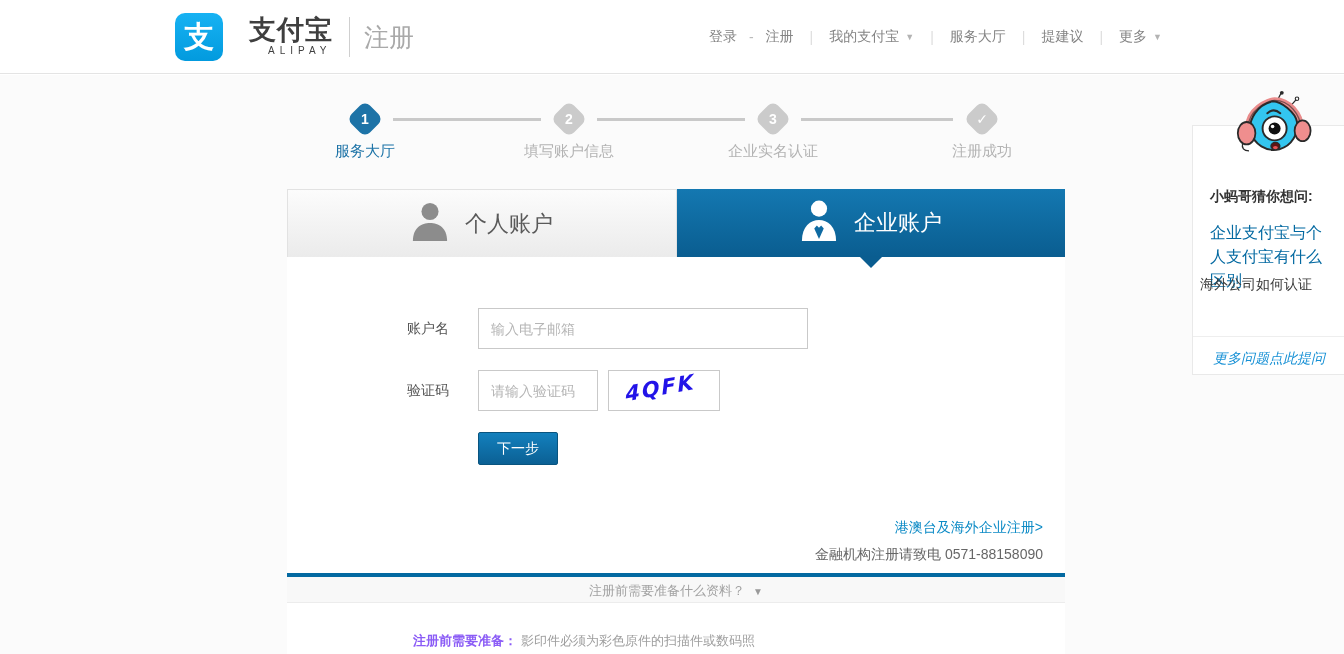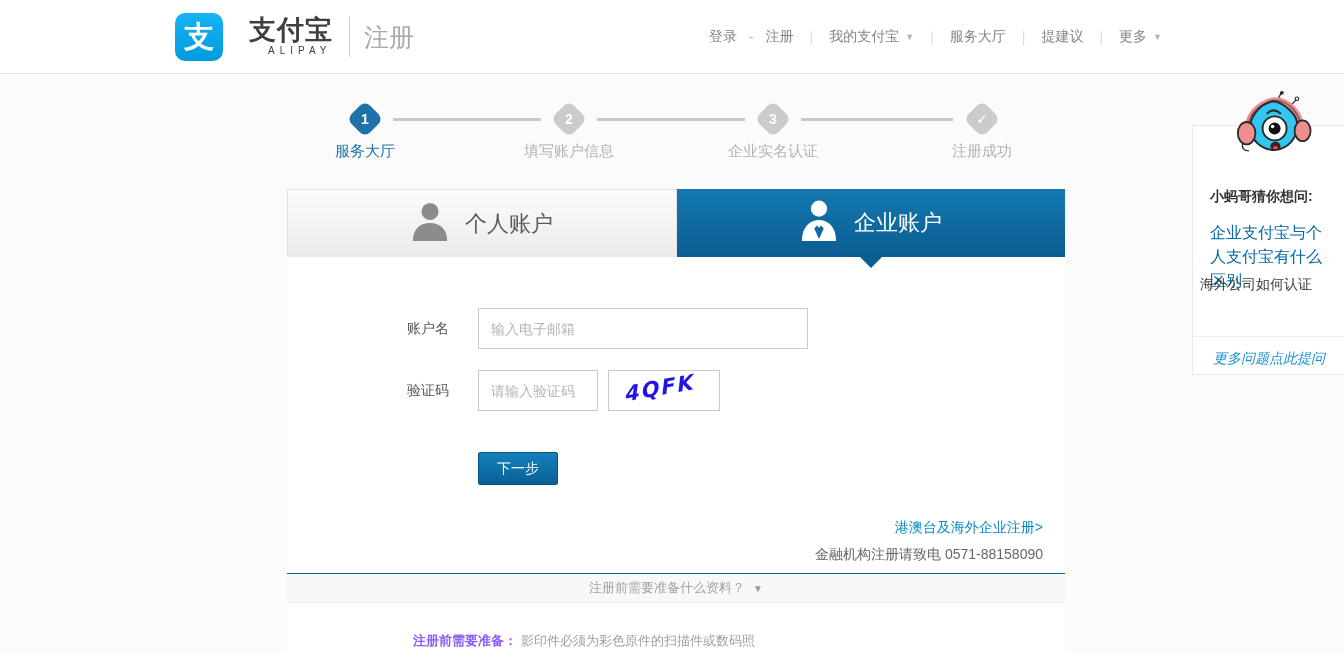--- a/index.html
+++ b/index.html
@@ -61,27 +61,27 @@
   .text-input { position:absolute; left:191px; height:41px; border:1px solid #c9c9c9;
     font-size:14px; color:#333; padding:0 12px; background:#fff; outline:none; }
   .text-input::placeholder { color:#b5b5b5; }
   .captcha-box { position:absolute; left:321px; width:112px; height:41px;
     border:1px solid #c9c9c9; background:#fff; overflow:hidden; cursor:pointer; }
   .captcha-text { position:absolute; left:16px; top:5px; font-size:21px; font-weight:bold;
     font-style:italic; color:#2213e8; letter-spacing:2px;
     transform:rotate(-10deg) skewX(-6deg); font-family:"DejaVu Sans",sans-serif; }
   .next-btn { position:absolute; left:191px; top:243px; width:80px; height:33px;
     background:linear-gradient(180deg,#1380bd,#0b6094); border:1px solid #09547f; border-radius:2px;
-    color:#fff; font-size:14px; cursor:pointer;margin-top:20px; }
+    color:#fff; font-size:14px; cursor:pointer; }
   .overseas-link { position:absolute; right:22px; top:330px; font-size:14px; color:#0d8bc6;
     text-decoration:none; cursor:pointer; }
   .finance-note { position:absolute; right:22px; top:357px; font-size:14px; color:#666; }
 
   .accordion { position:absolute; left:0; top:384px; width:778px; height:30px; background:#f8f8f8;
-    border-top:1px solid #0369a1; border-bottom:1px solid #ececec; text-align:center;
+    border-top:4px solid #0369a1; border-bottom:1px solid #ececec; text-align:center;
     font-size:13px; color:#a2a2a2; line-height:28px; cursor:pointer; }
   .accordion .acc-caret { display:inline-block; margin-left:8px; color:#9a9a9a; font-size:10px; }
   .prepare-note { position:absolute; left:126px; top:443px; font-size:13px; color:#9e9e9e; }
   .prepare-note .b { color:#8b5cf6; font-weight:bold; margin-right:4px; }
 
   
   .help-card { position:absolute; left:1192px; top:50px; width:152px; height:250px; background:#fff;
     border:1px solid #e9e9e9; border-right:none; }
   .help-title { position:absolute; left:17px; top:62px; font-size:14px; font-weight:bold; color:#333; }
   .help-q1 { position:absolute; left:17px; top:95px; width:126px; font-size:16px; color:#0369a1;

